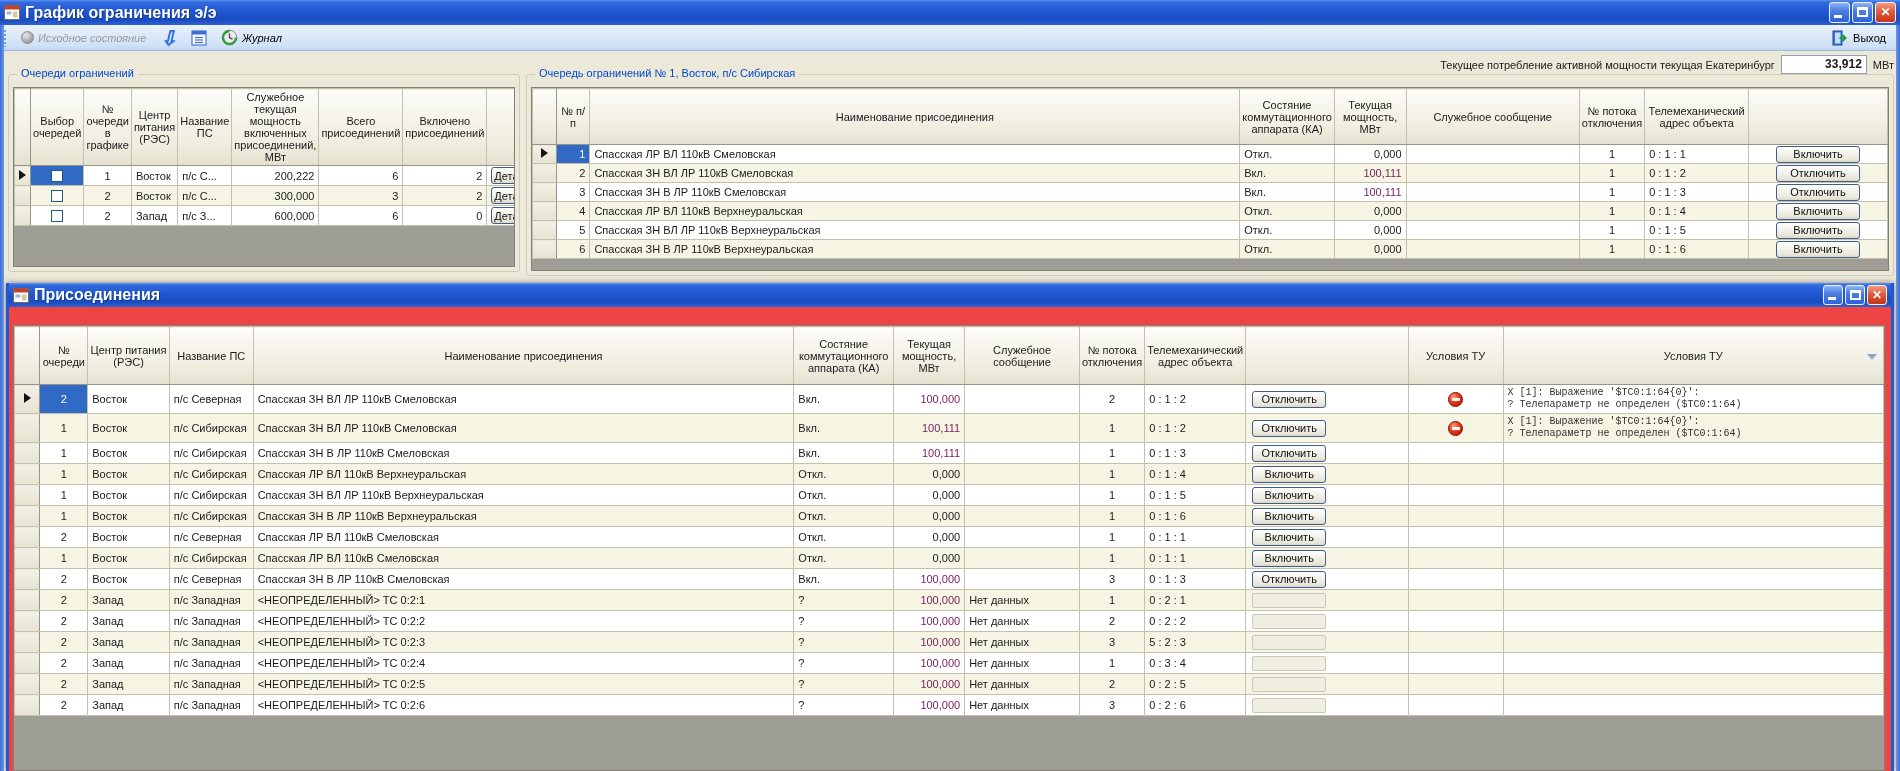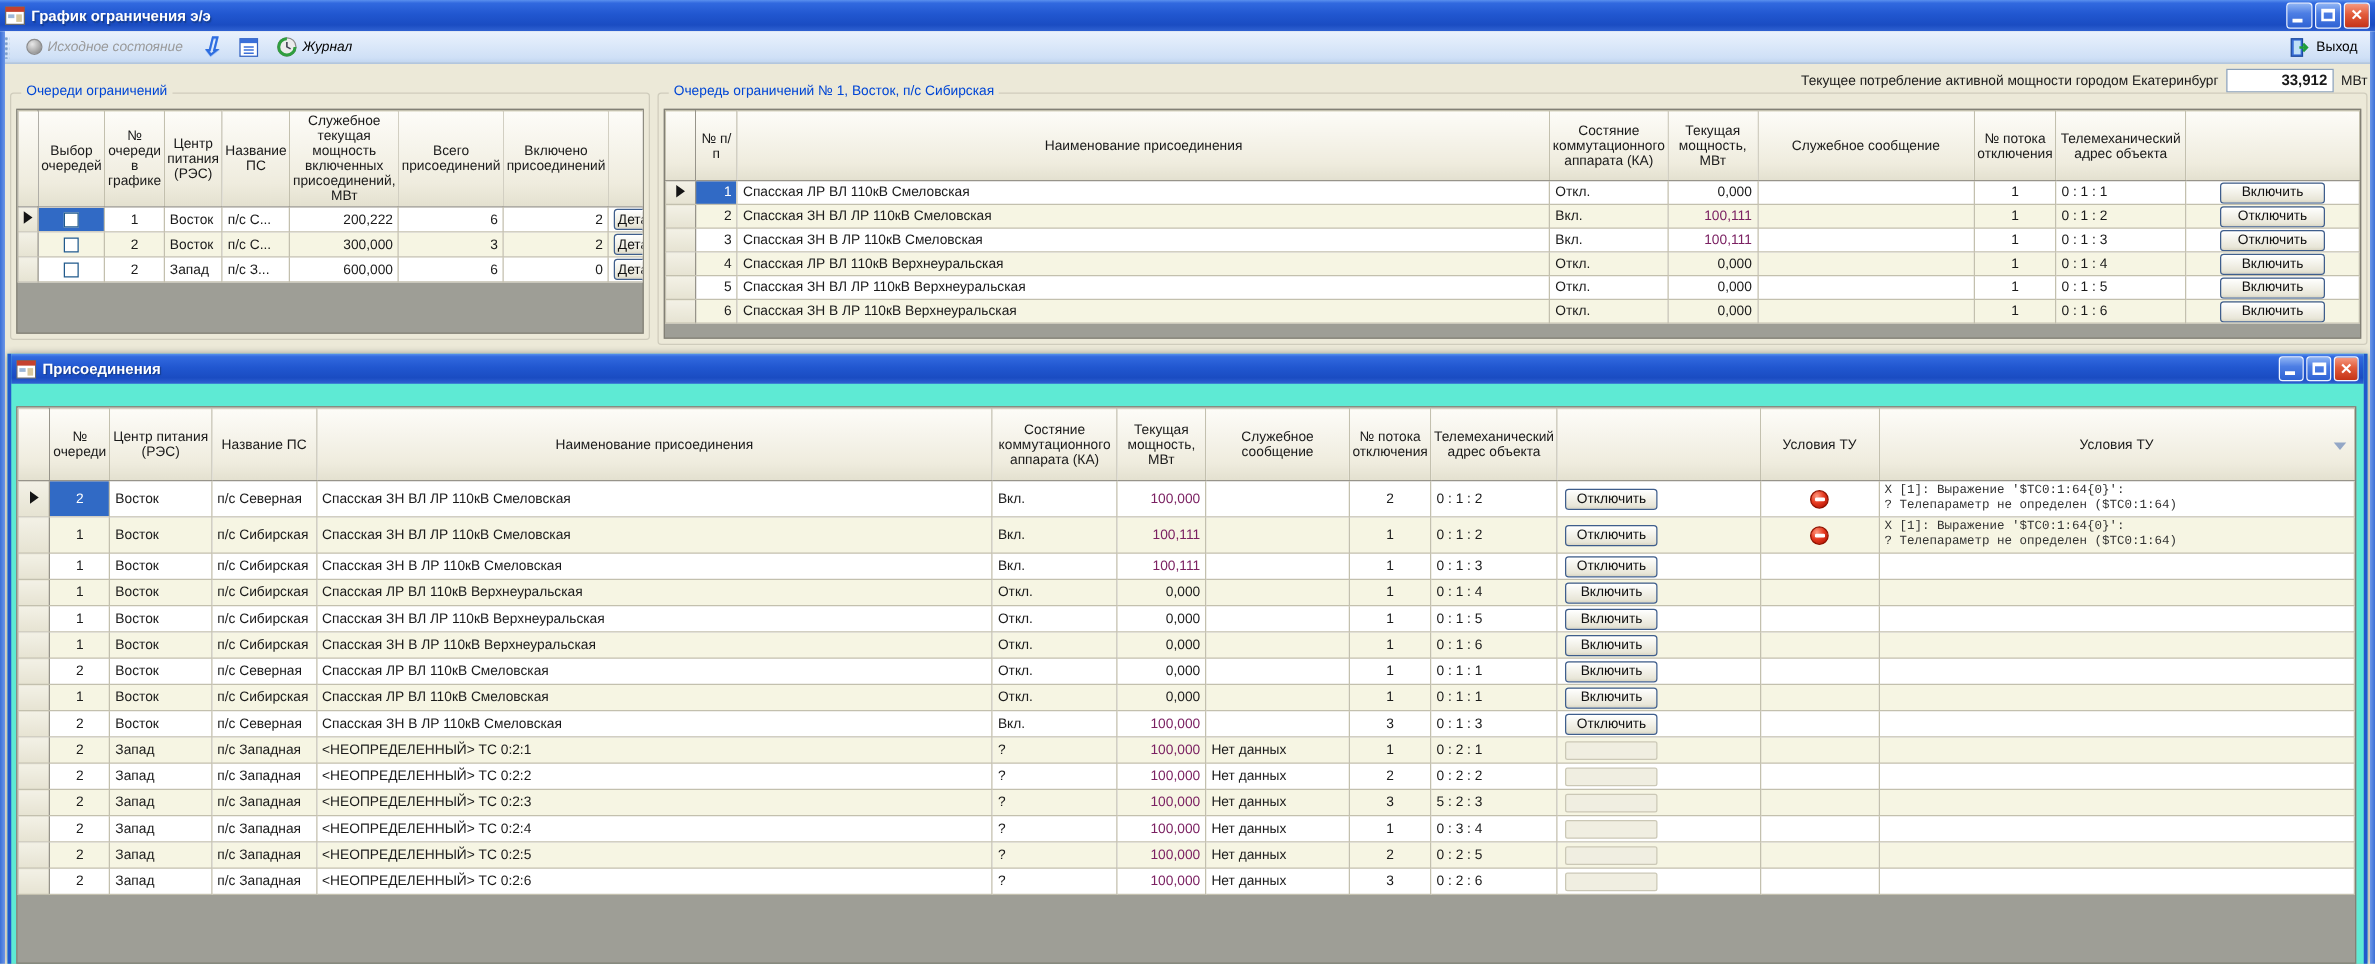--- a/index.html
+++ b/index.html
@@ -3,21 +3,21 @@
 <meta charset="utf-8">
 <style>
   * { margin:0; padding:0; box-sizing:border-box; }
   html,body { width:1900px; height:771px; overflow:hidden; font-family:"Liberation Sans",sans-serif; background:#ece9d8; }
   #app { position:absolute; inset:0; }
 
   
   .titlebar { position:absolute; left:0; right:0; height:25px;
     background:linear-gradient(180deg,#5a90ee 0%,#3169df 10%,#2157d0 45%,#1a4cc2 80%,#3062d2 100%);
     display:flex; align-items:center; color:#fff; }
-  .titlebar .cap { font-size:12px; font-weight:bold; text-shadow:1px 1px 1px #163c8c; }
+  .titlebar .cap { font-size:16px; font-weight:bold; text-shadow:1px 1px 1px #163c8c; }
   .win-icon { width:16px; height:15px; margin:0 5px 0 4px; flex:0 0 auto; }
   .winbtns { margin-left:auto; display:flex; gap:2px; padding-right:4px; }
   .tbtn { width:21px; height:21px; border-radius:3px; border:1px solid #eef4ff;
     background:linear-gradient(180deg,#8fb4f4,#4d7ee4 40%,#2f63d4); position:relative; cursor:pointer; }
   .tbtn.close { background:linear-gradient(180deg,#f59a82,#e25b3a 45%,#c43317); }
   .tbtn .g-min { position:absolute; left:4px; bottom:4px; width:8px; height:3px; background:#fff; }
   .tbtn .g-max { position:absolute; left:4px; top:4px; width:11px; height:10px; border:2px solid #fff; border-top-width:3px; }
   .tbtn .g-x { position:absolute; inset:0; color:#fff; font-size:12px; font-weight:bold; text-align:center; line-height:19px; }
 
   #frame-l,#frame-r { position:absolute; top:25px; bottom:0; width:4px;
@@ -68,21 +68,21 @@
   .deny { display:inline-block; width:15px; height:15px; border-radius:50%; position:relative; vertical-align:middle;
     background:radial-gradient(circle at 35% 30%,#ff9a80 0%,#e63a20 45%,#b81505 85%); border:1px solid #8f1200; }
   .deny::after { content:""; position:absolute; left:2.5px; top:5.5px; width:8px; height:3px; background:#fff; border-radius:1px; }
   .mono { font-family:"Liberation Mono",monospace; font-size:10px; line-height:12px; color:#333; white-space:pre; }
   .sort-arrow { position:absolute; right:6px; top:50%; margin-top:-2px; width:0; height:0;
     border-left:5px solid transparent; border-right:5px solid transparent; border-top:6px solid #93a7c6; }
   .hlbl { width:100%; }
 
   
   #conn-window { position:absolute; left:6px; top:283px; width:1888px; height:488px;
-    border-left:3px solid #2258cc; border-right:3px solid #2258cc; background:#5eead4; z-index:4;
+    border-left:3px solid #2258cc; border-right:3px solid #2258cc; background:#ef4444; z-index:4;
     box-shadow:0 0 6px rgba(0,0,30,.45); }
   #conn-window .titlebar { height:24px; border-radius:0; }
   #conn-window .tbtn { width:20px; height:20px; }
 </style>
 </head>
 <body>
 
 <div id="app">
 
   <div class="titlebar">
@@ -139,21 +139,21 @@
         <path d="M7.5 8 h6 M10.5 5 l3 3 l-3 3" stroke="#1f9e3c" stroke-width="2" fill="none"></path>
       </svg>
       <span>Выход</span>
     </span>
   </div>
 
   <div id="frame-l"></div>
   <div id="frame-r"></div>
 
   <div id="status">
-    <span>Текущее потребление активной мощности городом Екатеринбург</span>
+    <span>Текущее потребление активной мощности текущая Екатеринбург</span>
     <span class="valbox">33,912</span>
     <span>МВт</span>
   </div>
 
   <div class="groupbox" style="left:8px; top:74px; width:512px; height:198px;">
     <span class="gb-label">Очереди ограничений</span>
     <div class="grid-area" style="left:4px; top:12px; right:4px; bottom:4px;">
         <table class="grid">
           <colgroup>
             <col style="width: 24px;">

